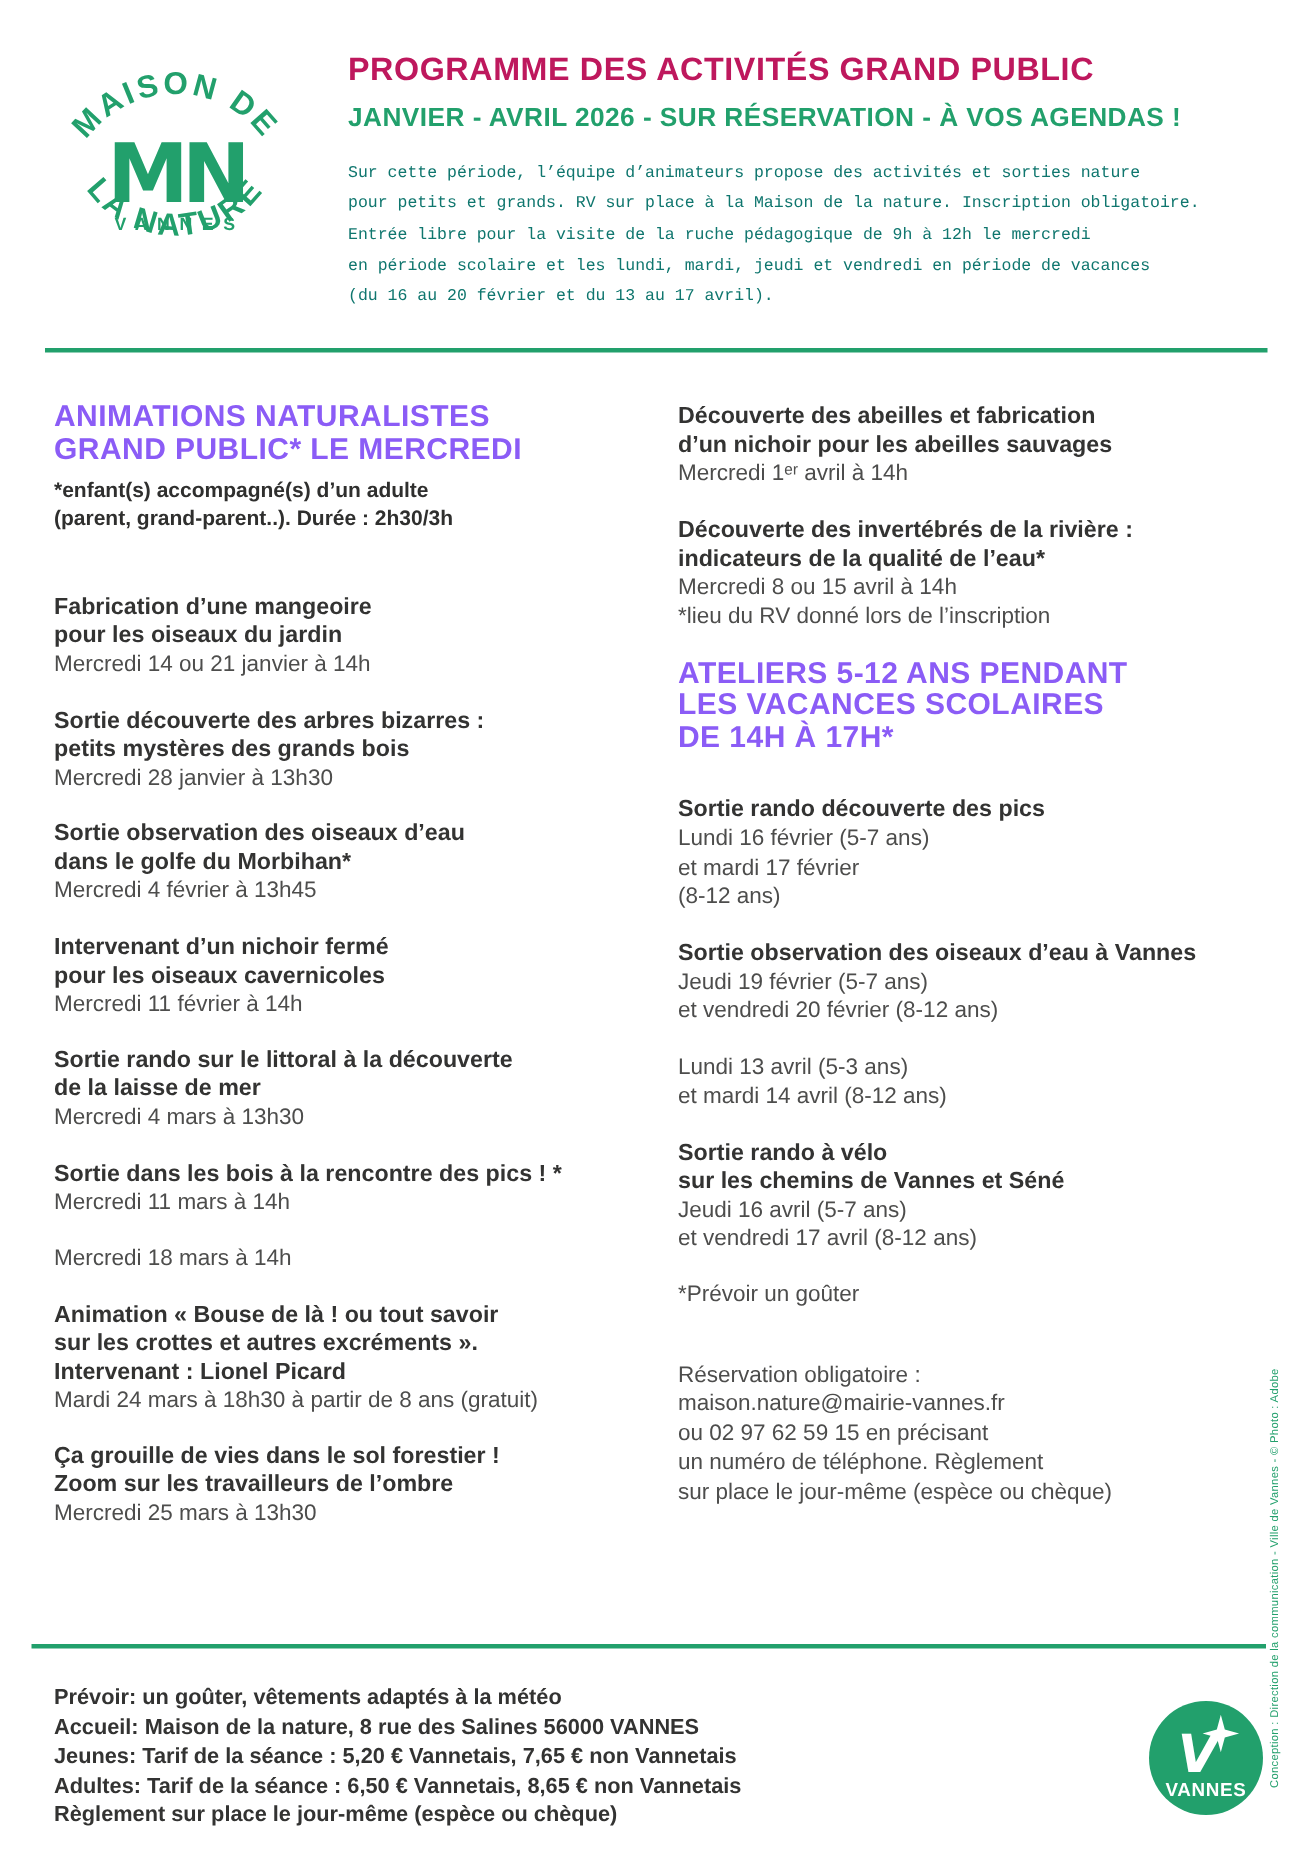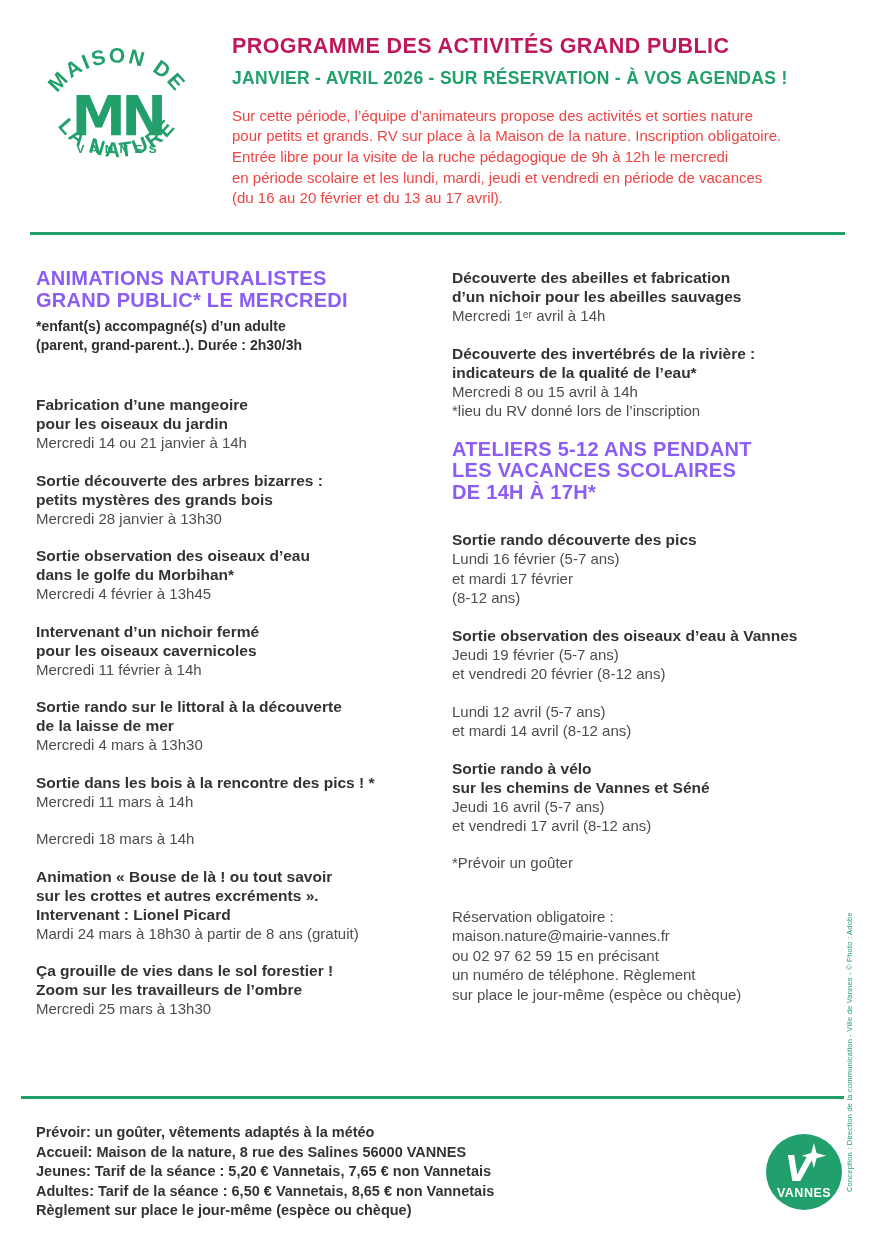--- a/index.html
+++ b/index.html
@@ -20,21 +20,21 @@
 
   .header-text { position:absolute; left:232px; top:34px; width:618px; }
   .doc-title {
     color:#be185d; font-size:21.5px; font-weight:800; letter-spacing:0.4px;
     line-height:1.15; text-transform:uppercase;
   }
   .doc-subtitle {
     color:#22a06c; font-size:17.5px; font-weight:800; letter-spacing:0.3px;
     margin-top:9px; text-transform:uppercase;
   }
-  .intro { margin-top:17px; color:#ef4444; font-size:15px; line-height:20.6px; font-weight:400; }
+  .intro { margin-top:17px; color:#0f766e; font-size:11px; line-height:20.6px; font-weight:400;font-family:Liberation Mono, monospace; }
 
   .rule { position:absolute; background:#22a06c; height:3px; }
   .rule-top { left:30px; top:232px; width:815px; }
   .rule-bottom { left:21px; top:1096px; width:823px; }
 
   
   .col { position:absolute; top:268px; }
   .col-left  { left:36px;  width:406px; }
   .col-right { left:452px; width:402px; }
 
@@ -238,21 +238,21 @@
       <div class="item-title">
           <span class="ln">Sortie observation des oiseaux d’eau à Vannes</span>
         </div>
       <div class="item-date">
           <span class="ln">Jeudi 19 février (5-7 ans)</span>
           <span class="ln">et vendredi 20 février (8-12 ans)</span>
         </div>
     </div>
     <div class="item">
       <div class="item-date">
-          <span class="ln">Lundi 12 avril (5-7 ans)</span>
+          <span class="ln">Lundi 13 avril (5-3 ans)</span>
           <span class="ln">et mardi 14 avril (8-12 ans)</span>
         </div>
     </div>
     <div class="item">
       <div class="item-title">
           <span class="ln">Sortie rando à vélo</span>
           <span class="ln">sur les chemins de Vannes et Séné</span>
         </div>
       <div class="item-date">
           <span class="ln">Jeudi 16 avril (5-7 ans)</span>

